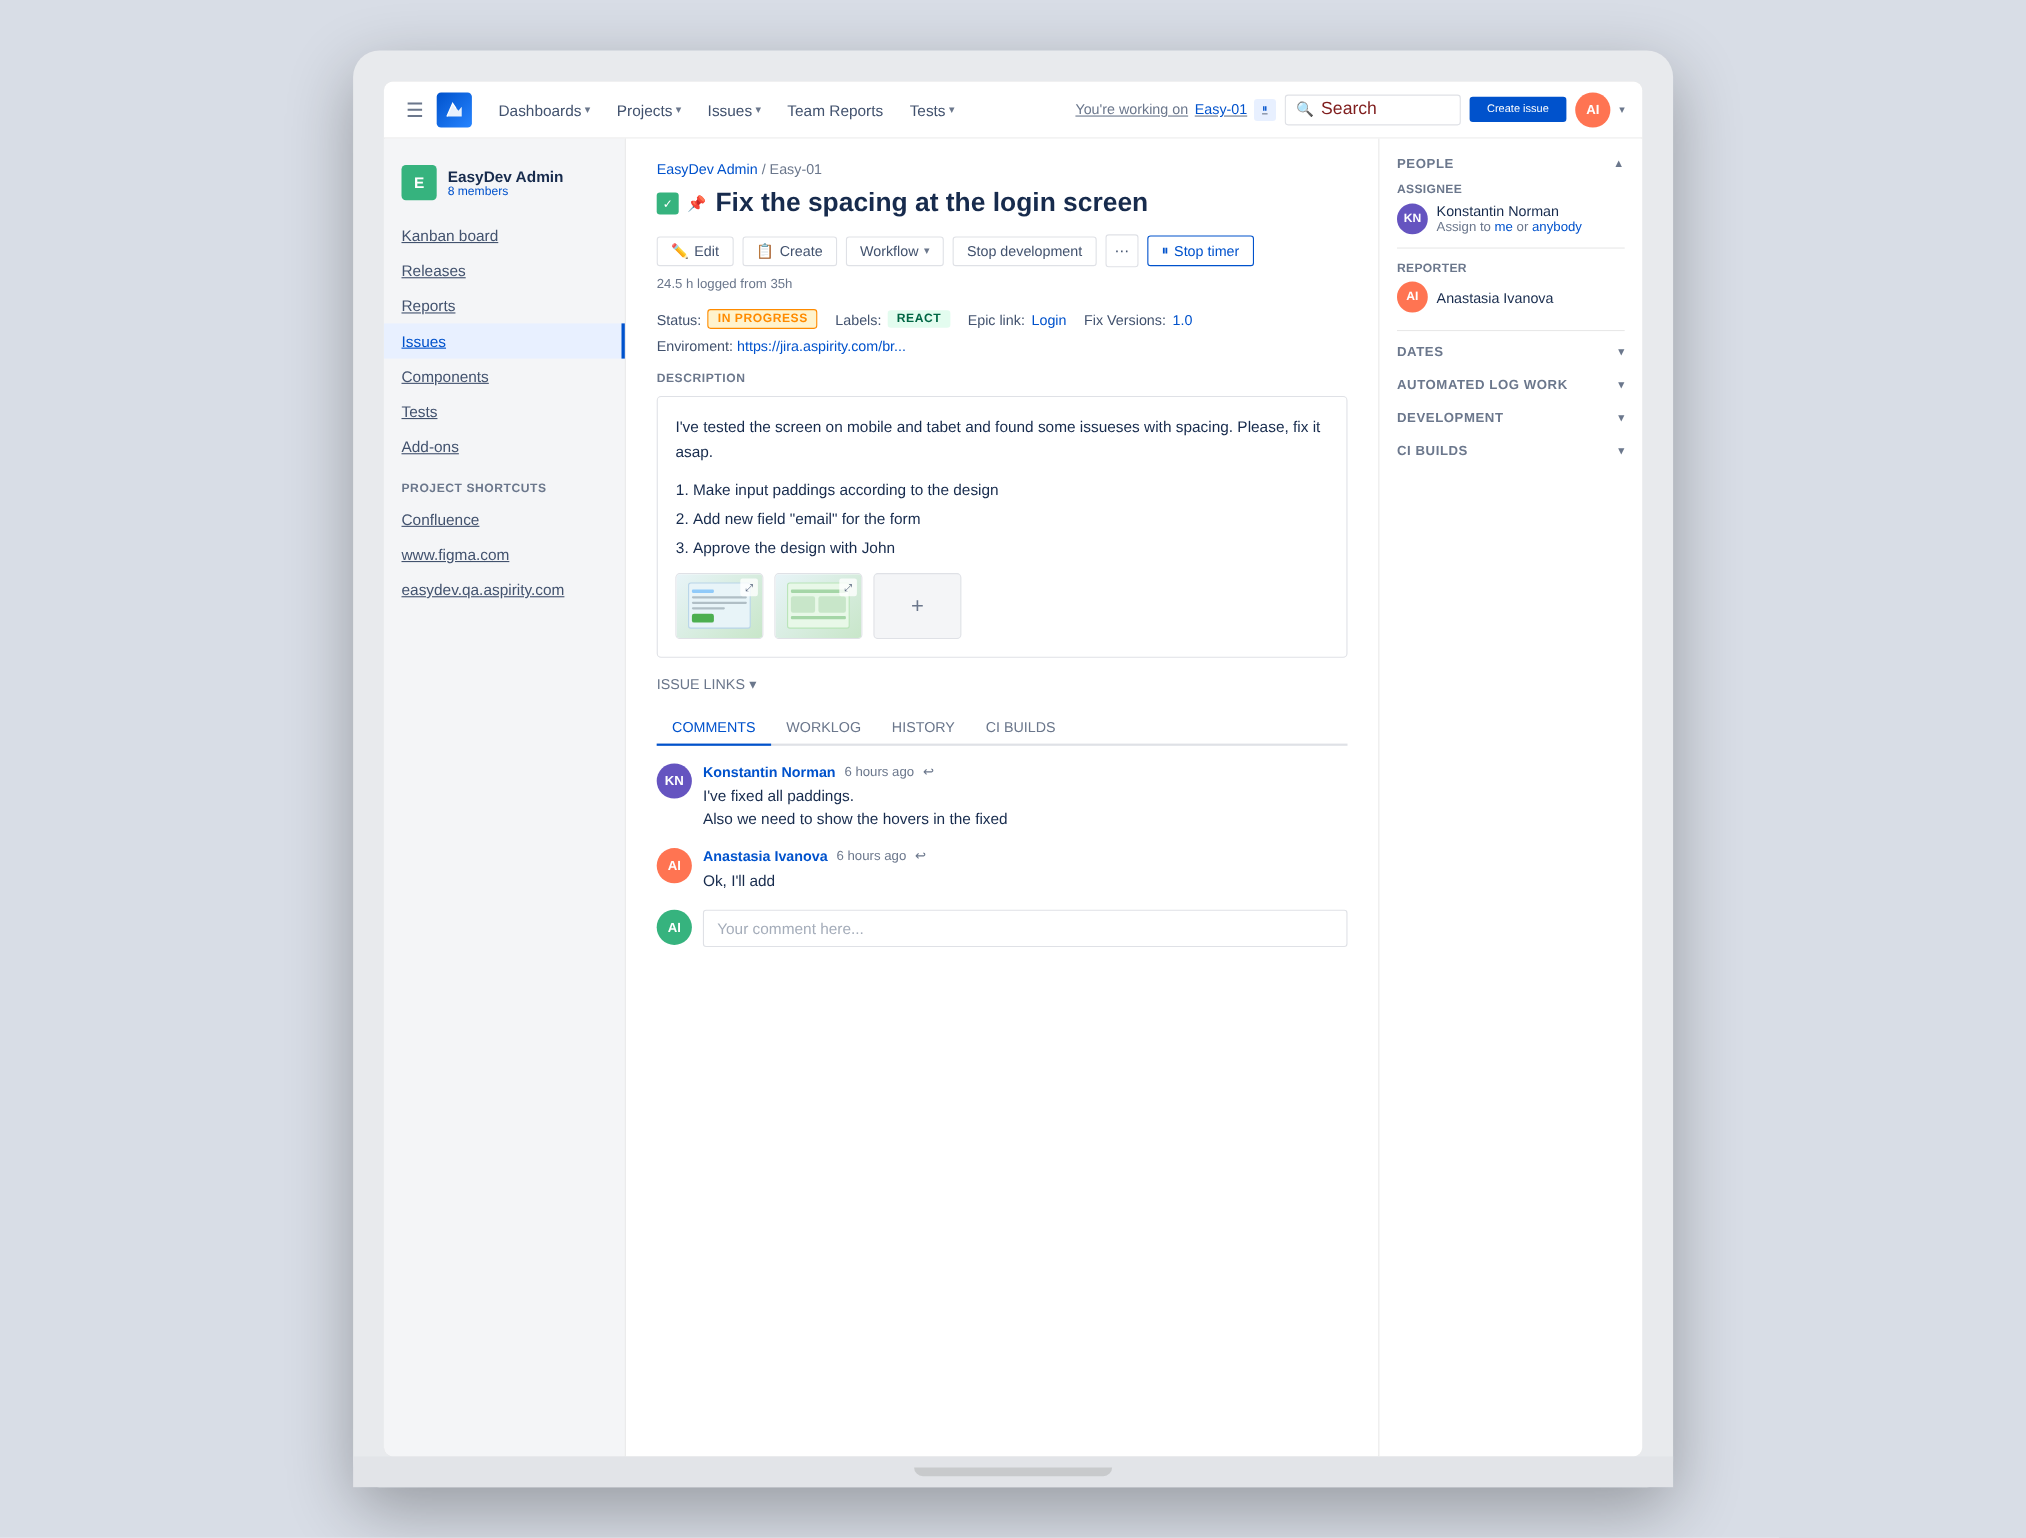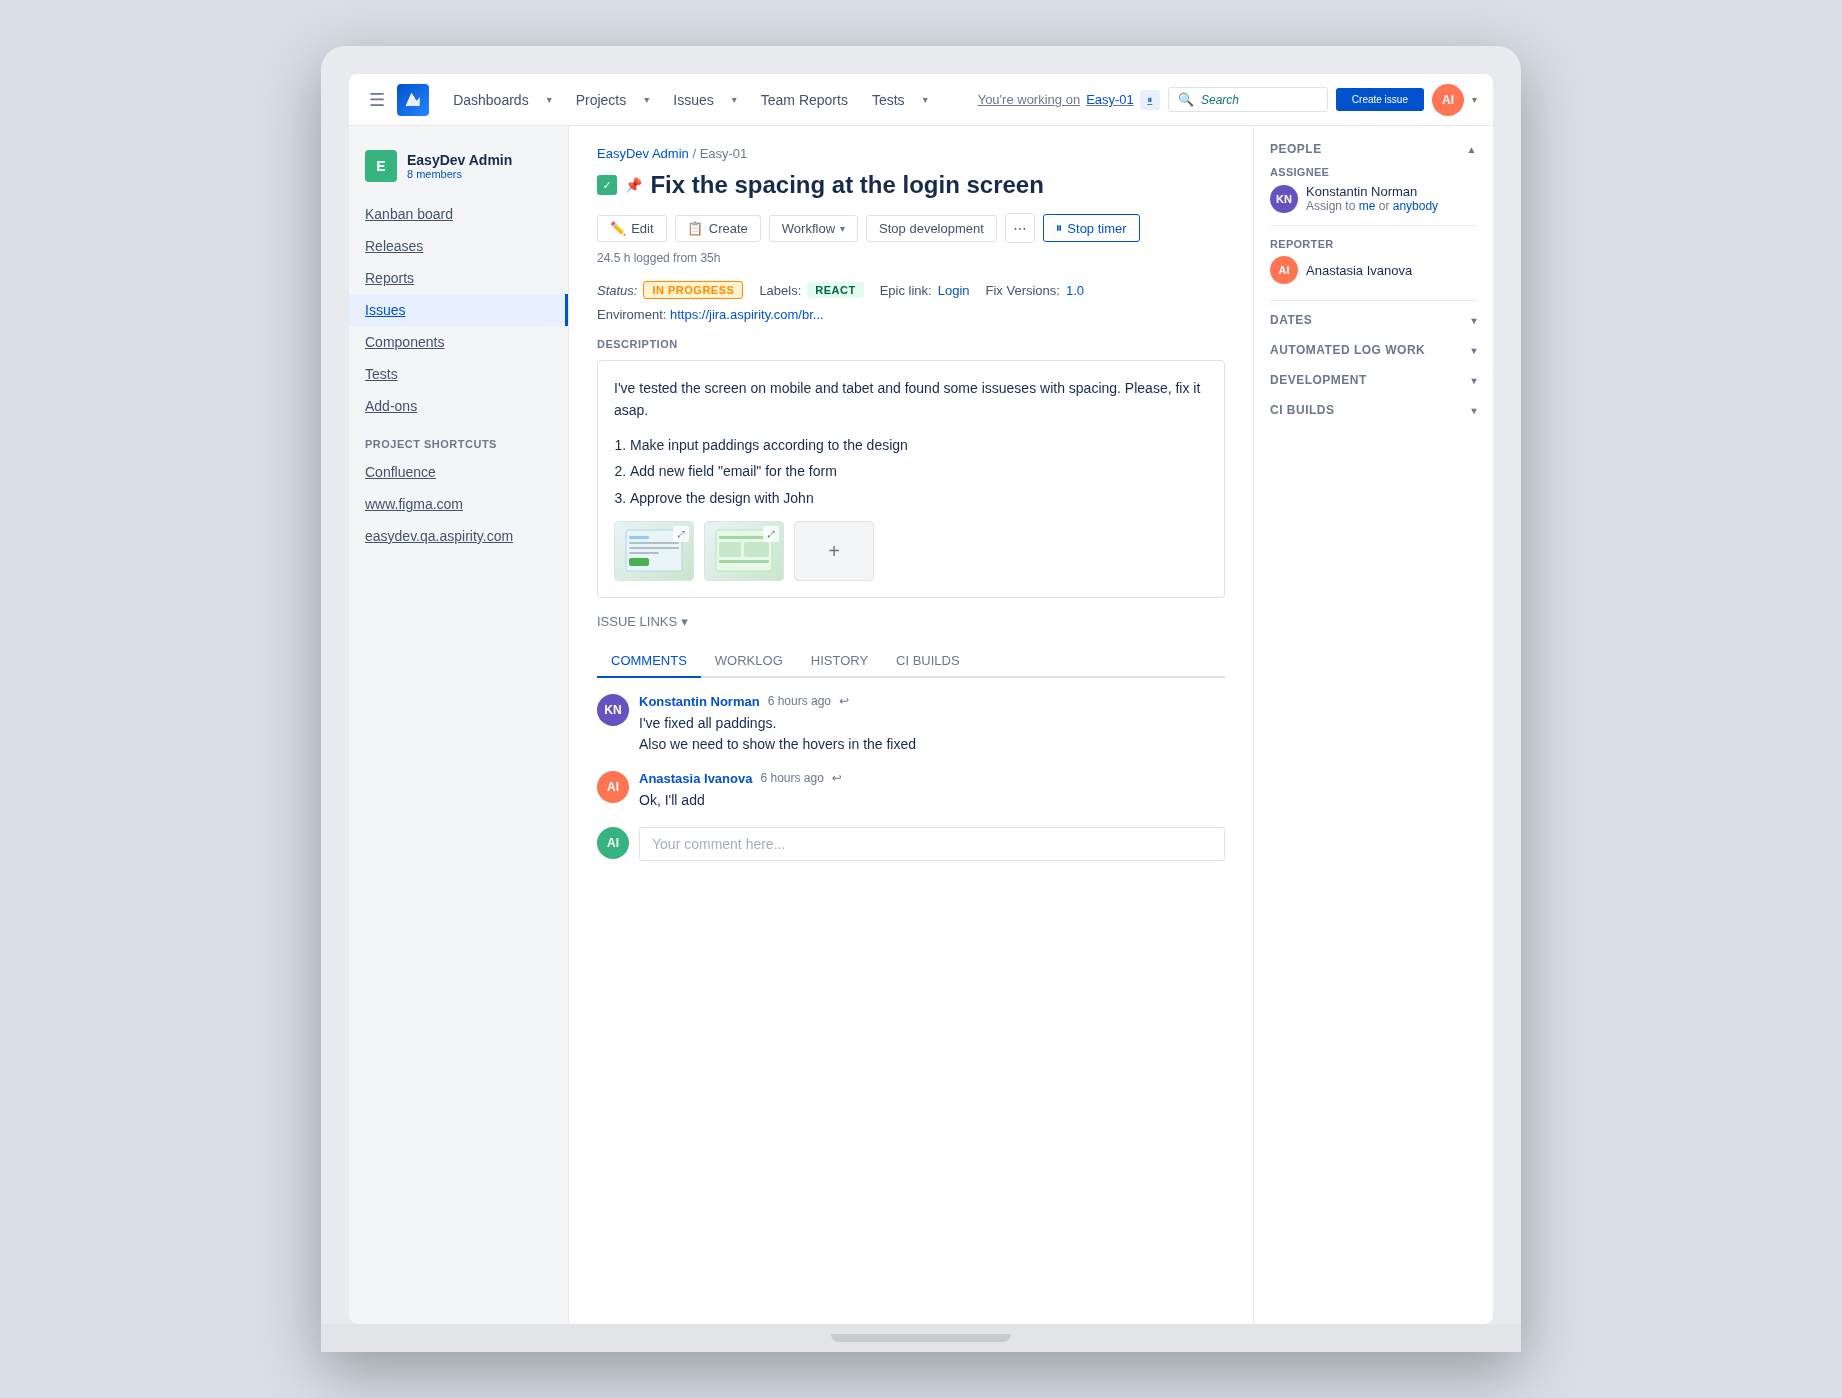--- a/index.html
+++ b/index.html
@@ -56,21 +56,21 @@
       margin-right: 8px;
     }
     .nav-item {
       color: #42526e;
       font-size: 14px;
       padding: 4px 8px;
       cursor: pointer;
       border-radius: 3px;
       display: flex;
       align-items: center;
-      gap: 18px;
+      gap: 3px;
       white-space: nowrap;
       text-align: right;
     }
     .nav-chevron { font-size: 10px; color: #6b778c; }
     .nav-working {
       margin-left: auto;
       font-size: 13px;
       color: #6b778c;
       display: flex;
       align-items: center;
@@ -93,21 +93,21 @@
       display: flex;
       align-items: center;
       border: 1px solid #dfe1e6;
       border-radius: 3px;
       padding: 4px 10px;
       gap: 6px;
       width: 160px;
       cursor: text;
     }
     .nav-search-icon { color: #6b778c; font-size: 13px; }
-    .nav-search-text { color: #0f766e; font-size: 12px; font-style: italic; }
+    .nav-search-text { color: #7f1d1d; font-size: 16px; }
     .btn-create {
       background: #0052cc;
       color: #fff;
       border: none;
       border-radius: 3px;
       padding: 6px 16px;
       font-size: 10px;
       font-weight: 500;
       cursor: pointer;
       white-space: nowrap;
@@ -650,21 +650,21 @@
           <button class="btn-more">⋯</button>
           <button class="btn-stop-timer">
             <span>⏸</span>
             <span>Stop timer</span>
           </button>
           <span class="timer-info">24.5 h logged from 35h</span>
         </div>
 
         <div class="issue-meta">
           <div class="meta-item">
-            <span style="font-size:13px;color:#42526e;font-style:italic;">Status:</span>
+            <span style="font-size:13px;color:#42526e;">Status:</span>
             <span class="status-badge">IN PROGRESS</span>
           </div>
           <div class="meta-item">
             <span>Labels:</span>
             <span class="label-badge">REACT</span>
           </div>
           <div class="meta-item">
             <span>Epic link:</span>
             <a class="meta-link">Login</a>
           </div>

